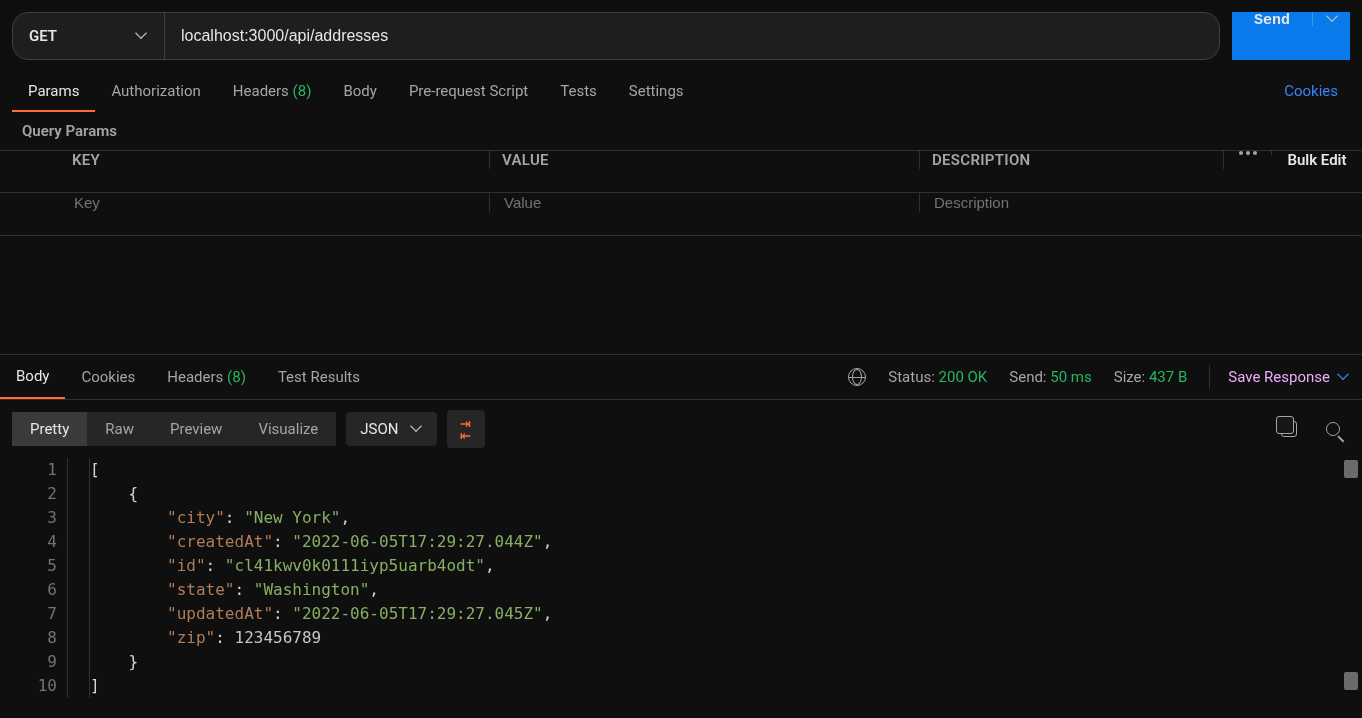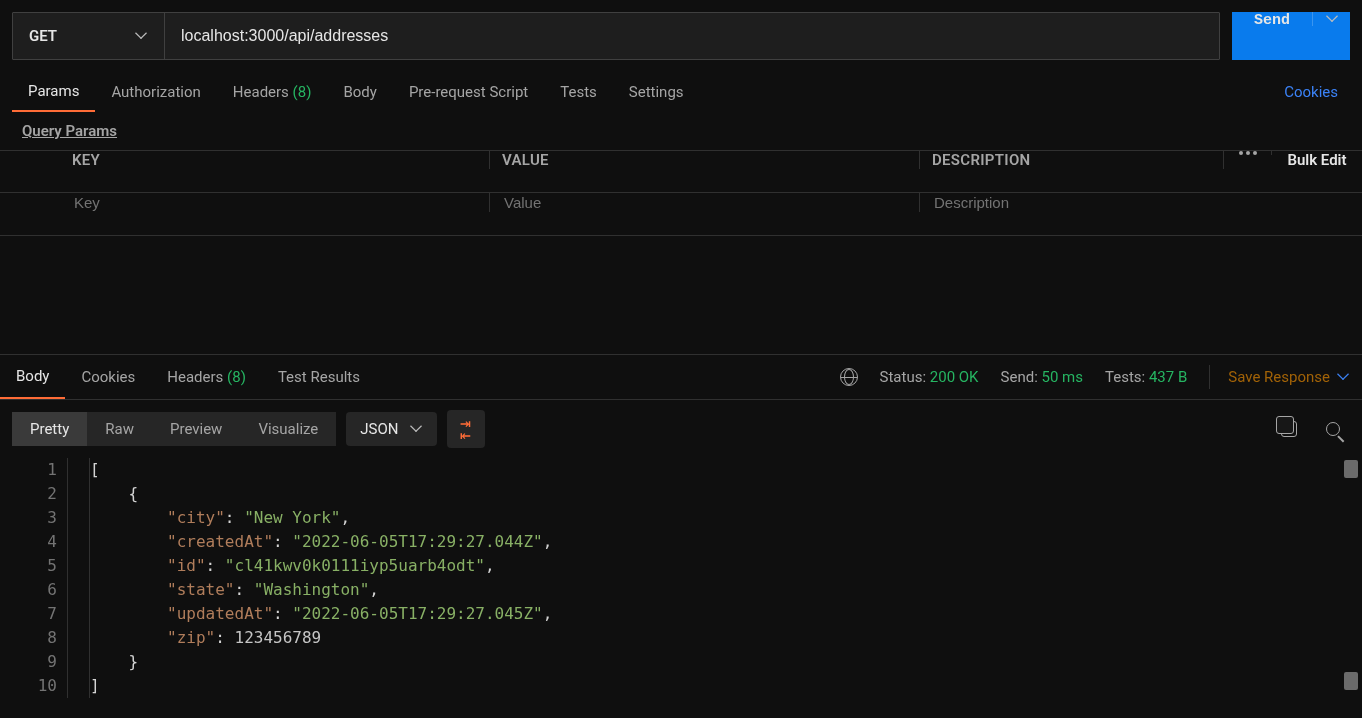--- a/index.html
+++ b/index.html
@@ -30,21 +30,21 @@
     color: var(--text);
     overflow: hidden;
   }
   .app { display: flex; flex-direction: column; height: 100%; }
   .request-bar {
     display: flex; gap: 12px;
     padding: 12px;
   }
   .method-url {
     flex: 1; display: flex;
-    border: 1px solid var(--border); border-radius: 1px;
+    border: 1px solid var(--border); border-radius: 16px;
     background: var(--bg);
   }
   .method-select {
     display: flex; align-items: center; justify-content: space-between;
     width: 152px; padding: 0 16px;
     border-right: 1px solid var(--border);
     cursor: pointer;
   }
   .method-select .method-label { font-weight: 600; }
   .chev {
@@ -66,37 +66,37 @@
   .send-main {
     display:flex; align-items:center; padding: 0 22px;
     font-weight: 600; cursor: pointer;
   }
   .send-caret {
     display:flex; align-items:center; justify-content:center;
     width: 38px; border-left: 1px solid rgba(255,255,255,.2); cursor: pointer;
   }
 
   .req-tabs {
-    display:flex; align-items:center;
+    display:flex; align-items:flex-start;
     padding: 0 12px;
   }
   .req-tabs .tab {
     padding: 10px 16px; color: var(--text-dim); cursor:pointer;
   }
   .req-tabs .tab.active {
     color: var(--text);
     border-bottom: 2px solid var(--orange);
   }
   .req-tabs .count { color: var(--green); }
   .req-tabs .spacer { flex:1; }
   .cookies-link { color: #3b82f6; padding: 10px 12px; cursor:pointer; }
 
   .section-label {
     padding: 10px 25px 10px 22px;
-    font-weight: 600; color: var(--text-dim); text-decoration: underline;
+    font-weight: 600; color: var(--text-dim);
   }
 
   .params-table {
     border-top: 1px solid var(--border-light);
     border-bottom: 1px solid var(--border-light);
   }
   .params-row {
     display:flex; align-items:flex-start;
     border-bottom: 1px solid var(--border-light);
     height: 42px;
@@ -157,21 +157,21 @@
     position:relative;
   }
   .globe-icon:after {
     content:""; position:absolute; left:50%; top:0; bottom:0; width:8px;
     border:1.5px solid var(--text-dim); border-radius:50%; transform:translateX(-50%);
   }
   .globe-icon:before {
     content:""; position:absolute; top:50%; left:0; right:0; height:0;
     border-top:1.5px solid var(--text-dim);
   }
-  .save-resp { color:#a16207; display:flex; align-items:center; gap:6px; cursor:pointer; }
+  .save-resp { color:#f0abfc; display:flex; align-items:center; gap:6px; cursor:pointer; }
 
   .resp-toolbar {
     display:flex; align-items:center; gap:10px;
     padding: 10px 12px;
   }
   .seg {
     display:flex; background:var(--bg-input); border-radius:0; overflow:hidden;
   }
   .seg .seg-item {
     padding:8px 18px; color:var(--text-dim); cursor:pointer;
@@ -320,21 +320,21 @@
         <div class="globe-icon"></div>
         <div>
           <span>Status:</span>
           <span class="val">200 OK</span>
         </div>
         <div>
           <span>Send:</span>
           <span class="val">50 ms</span>
         </div>
         <div>
-          <span>Tests:</span>
+          <span>Size:</span>
           <span class="val">437 B</span>
         </div>
         <div class="sep"></div>
       </div>
       <div class="save-resp">
         <span>Save Response</span>
         <span class="chev" style="border-color:#3b82f6;"></span>
       </div>
     </div>
 

